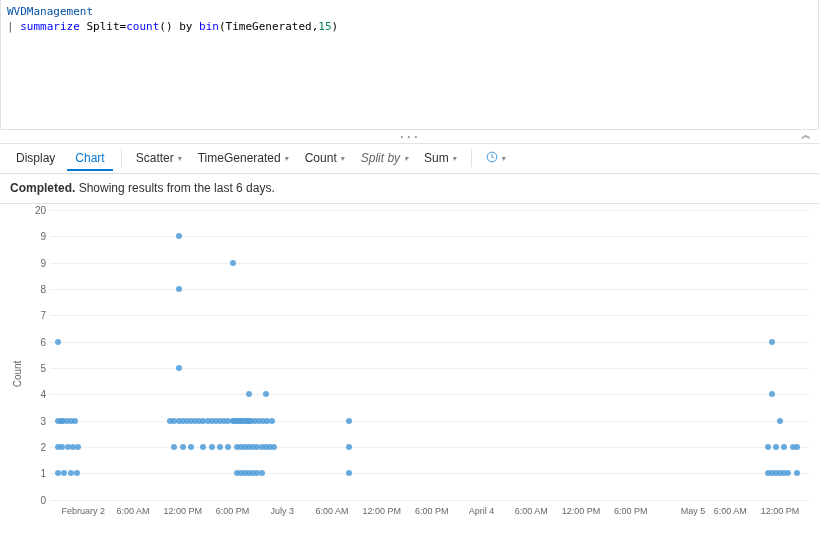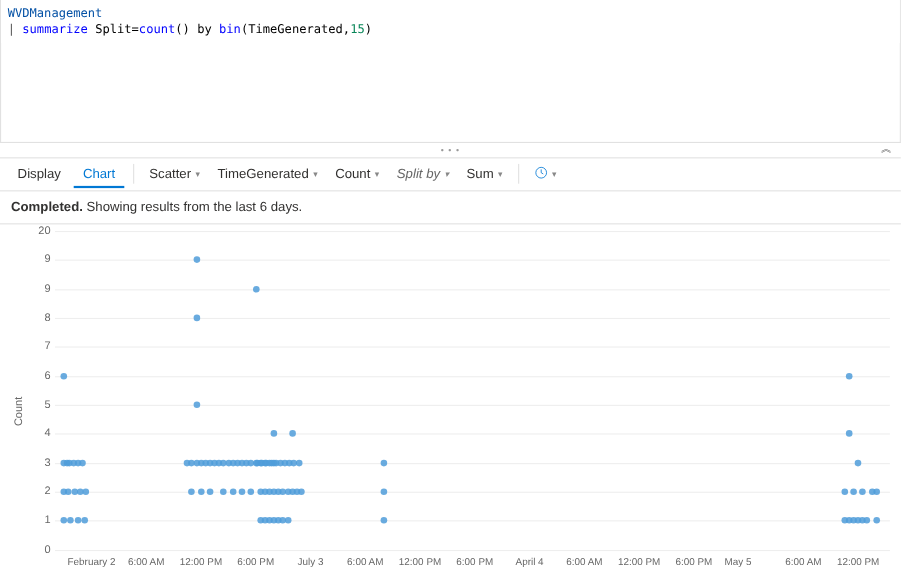--- a/index.html
+++ b/index.html
@@ -131,21 +131,21 @@
       <div class="x-tick" style="left: 152.747px;">12:00 PM</div>
       <div class="x-tick" style="left: 202.527px;">6:00 PM</div>
       <div class="x-tick" style="left: 252.308px;">July 3</div>
       <div class="x-tick" style="left: 302.088px;">6:00 AM</div>
       <div class="x-tick" style="left: 351.868px;">12:00 PM</div>
       <div class="x-tick" style="left: 401.648px;">6:00 PM</div>
       <div class="x-tick" style="left: 451.429px;">April 4</div>
       <div class="x-tick" style="left: 501.209px;">6:00 AM</div>
       <div class="x-tick" style="left: 550.989px;">12:00 PM</div>
       <div class="x-tick" style="left: 600.769px;">6:00 PM</div>
-      <div class="x-tick" style="left: 641px;">May 5</div>
+      <div class="x-tick" style="left: 663px;">May 5</div>
       <div class="x-tick" style="left: 700.33px;">6:00 AM</div>
       <div class="x-tick" style="left: 750.11px;">12:00 PM</div>
       <div class="pt" style="left: 28.2967px; bottom: 158.182px;"></div>
       <div class="pt" style="left: 28.2967px; bottom: 79.0909px;"></div>
       <div class="pt" style="left: 30.7857px; bottom: 79.0909px;"></div>
       <div class="pt" style="left: 33.2747px; bottom: 79.0909px;"></div>
       <div class="pt" style="left: 36.5934px; bottom: 79.0909px;"></div>
       <div class="pt" style="left: 40.7418px; bottom: 79.0909px;"></div>
       <div class="pt" style="left: 44.8901px; bottom: 79.0909px;"></div>
       <div class="pt" style="left: 28.2967px; bottom: 52.7273px;"></div>

